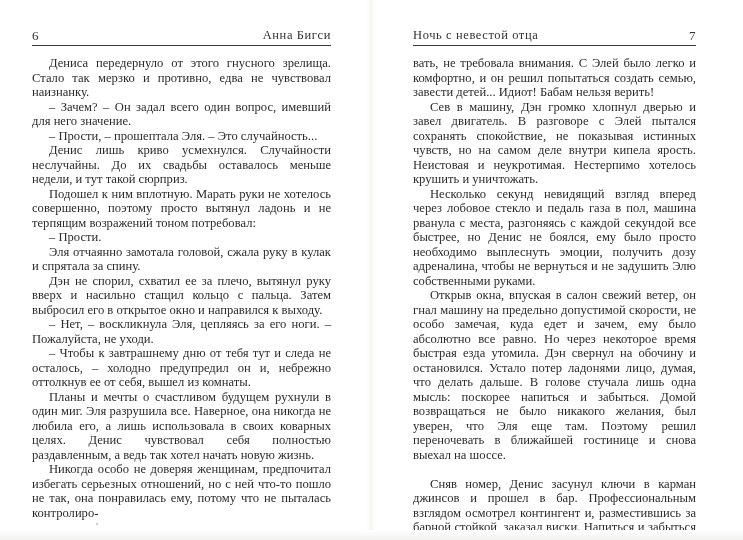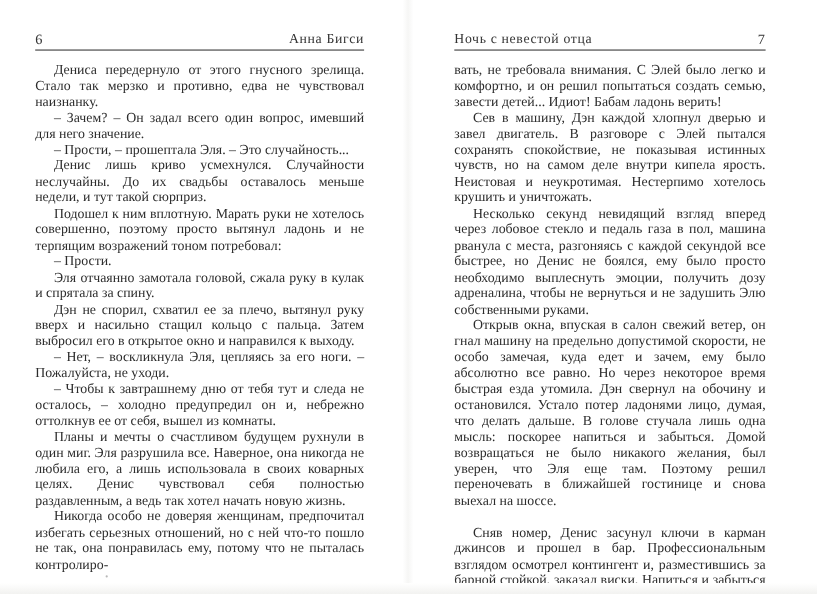--- a/index.html
+++ b/index.html
@@ -117,22 +117,22 @@
     </div>
     <div class="speck"></div>
   </div>
 
   <div class="page right">
     <div class="running-head">
       <span class="title">Ночь с невестой отца</span>
       <span class="folio">7</span>
     </div>
     <div class="body-text">
-      <p class="cont">вать, не требовала внимания. С Элей было легко и комфортно, и он решил попытаться создать семью, завести детей... Идиот! Бабам ладонь верить!</p>
-      <p>Сев в машину, Дэн каждой хлопнул дверью и завел двигатель. В разговоре с Элей пытался сохранять спокойствие, не показывая истинных чувств, но на самом деле внутри кипела ярость. Неистовая и неукротимая. Нестерпимо хотелось крушить и уничтожать.</p>
+      <p class="cont">вать, не требовала внимания. С Элей было легко и комфортно, и он решил попытаться создать семью, завести детей... Идиот! Бабам нельзя верить!</p>
+      <p>Сев в машину, Дэн громко хлопнул дверью и завел двигатель. В разговоре с Элей пытался сохранять спокойствие, не показывая истинных чувств, но на самом деле внутри кипела ярость. Неистовая и неукротимая. Нестерпимо хотелось крушить и уничтожать.</p>
       <p>Несколько секунд невидящий взгляд вперед через лобовое стекло и педаль газа в пол, машина рванула с места, разгоняясь с каждой секундой все быстрее, но Денис не боялся, ему было просто необходимо выплеснуть эмоции, получить дозу адреналина, чтобы не вернуться и не задушить Элю собственными руками.</p>
       <p>Открыв окна, впуская в салон свежий ветер, он гнал машину на предельно допустимой скорости, не особо замечая, куда едет и зачем, ему было абсолютно все равно. Но через некоторое время быстрая езда утомила. Дэн свернул на обочину и остановился. Устало потер ладонями лицо, думая, что делать дальше. В голове стучала лишь одна мысль: поскорее напиться и забыться. Домой возвращаться не было никакого желания, был уверен, что Эля еще там. Поэтому решил переночевать в ближайшей гостинице и снова выехал на шоссе.</p>
       <p class="section-break">Сняв номер, Денис засунул ключи в карман джинсов и прошел в бар. Профессиональным взглядом осмотрел контингент и, разместившись за барной стойкой, заказал виски. Напиться и забыться – девиз на сегодняшний вечер. Раз за разом опустошая бокал с обжигающей жидкостью, с сожалением осознал, что долгожданное опьянение не наступило и легче, в общем-то, не стало. Мозг отказывался отключаться, наоборот, работал в полную силу, постоянно</p>
     </div>
   </div>
 
   <div class="bottom-edge"></div>
 </div>
 
 </body></html>

